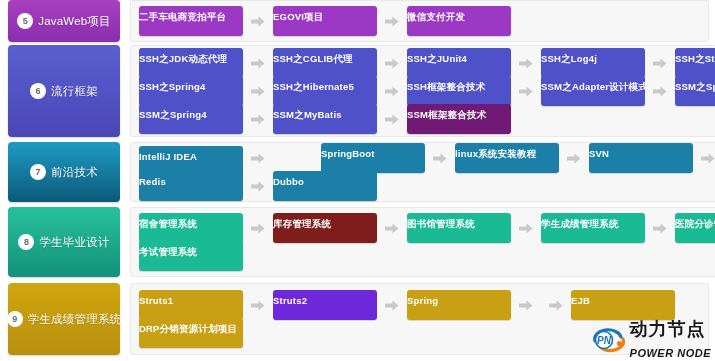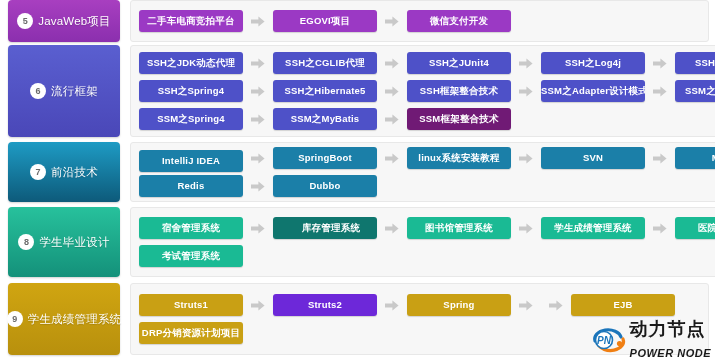--- a/index.html
+++ b/index.html
@@ -75,23 +75,23 @@
     flex-direction: column;
     justify-content: center;
     gap: 6px;
   }
   .chip-line {
     display: flex;
     align-items: center;
     height: 22px;
   }
   .chip {
-    height: 22px;
+    height: 30px;
     line-height: 22px;
-    text-align: center;
+    text-align: left;
     border-radius: 3px;
     color: #ffffff;
     font-size: 9.5px;
     font-weight: bold;
     letter-spacing: .2px;
     white-space: nowrap;
     overflow: hidden;
     box-shadow: 0 1px 1px rgba(0,0,0,0.15);
     box-sizing: border-box;
     flex: 0 0 auto;
@@ -267,21 +267,21 @@
           </div>
         </div>
         <div class="panel">
           <div class="chip-line">
             <div class="chip w1" style="background: rgb(27, 127, 168); margin-top: 6px;">IntelliJ IDEA</div>
             <span class="arrow">
               <svg width="14" height="11" viewBox="0 0 14 11">
                 <path d="M0 3.4 H7.4 V0.6 L13.6 5.5 L7.4 10.4 V7.6 H0 Z" fill="#c9c9c9"></path>
               </svg>
             </span>
-            <div class="chip w1" style="background: rgb(27, 127, 168);">SpringBoot</div>
+            <div class="chip w1" style="background: rgb(27, 127, 168); margin-left: 48px;">SpringBoot</div>
             <span class="arrow">
               <svg width="14" height="11" viewBox="0 0 14 11">
                 <path d="M0 3.4 H7.4 V0.6 L13.6 5.5 L7.4 10.4 V7.6 H0 Z" fill="#c9c9c9"></path>
               </svg>
             </span>
             <div class="chip w1" style="background: rgb(27, 127, 168);">linux系统安装教程</div>
             <span class="arrow">
               <svg width="14" height="11" viewBox="0 0 14 11">
                 <path d="M0 3.4 H7.4 V0.6 L13.6 5.5 L7.4 10.4 V7.6 H0 Z" fill="#c9c9c9"></path>
               </svg>
@@ -315,21 +315,21 @@
           </div>
         </div>
         <div class="panel">
           <div class="chip-line">
             <div class="chip w1" style="background: rgb(26, 186, 148);">宿舍管理系统</div>
             <span class="arrow">
               <svg width="14" height="11" viewBox="0 0 14 11">
                 <path d="M0 3.4 H7.4 V0.6 L13.6 5.5 L7.4 10.4 V7.6 H0 Z" fill="#c9c9c9"></path>
               </svg>
             </span>
-            <div class="chip w1" style="background: #0f766e; padding-left: 12px;">库存管理系统</div>
+            <div class="chip w1" style="background: #7f1d1d;">库存管理系统</div>
             <span class="arrow">
               <svg width="14" height="11" viewBox="0 0 14 11">
                 <path d="M0 3.4 H7.4 V0.6 L13.6 5.5 L7.4 10.4 V7.6 H0 Z" fill="#c9c9c9"></path>
               </svg>
             </span>
             <div class="chip w1" style="background: rgb(26, 186, 148);">图书馆管理系统</div>
             <span class="arrow">
               <svg width="14" height="11" viewBox="0 0 14 11">
                 <path d="M0 3.4 H7.4 V0.6 L13.6 5.5 L7.4 10.4 V7.6 H0 Z" fill="#c9c9c9"></path>
               </svg>

